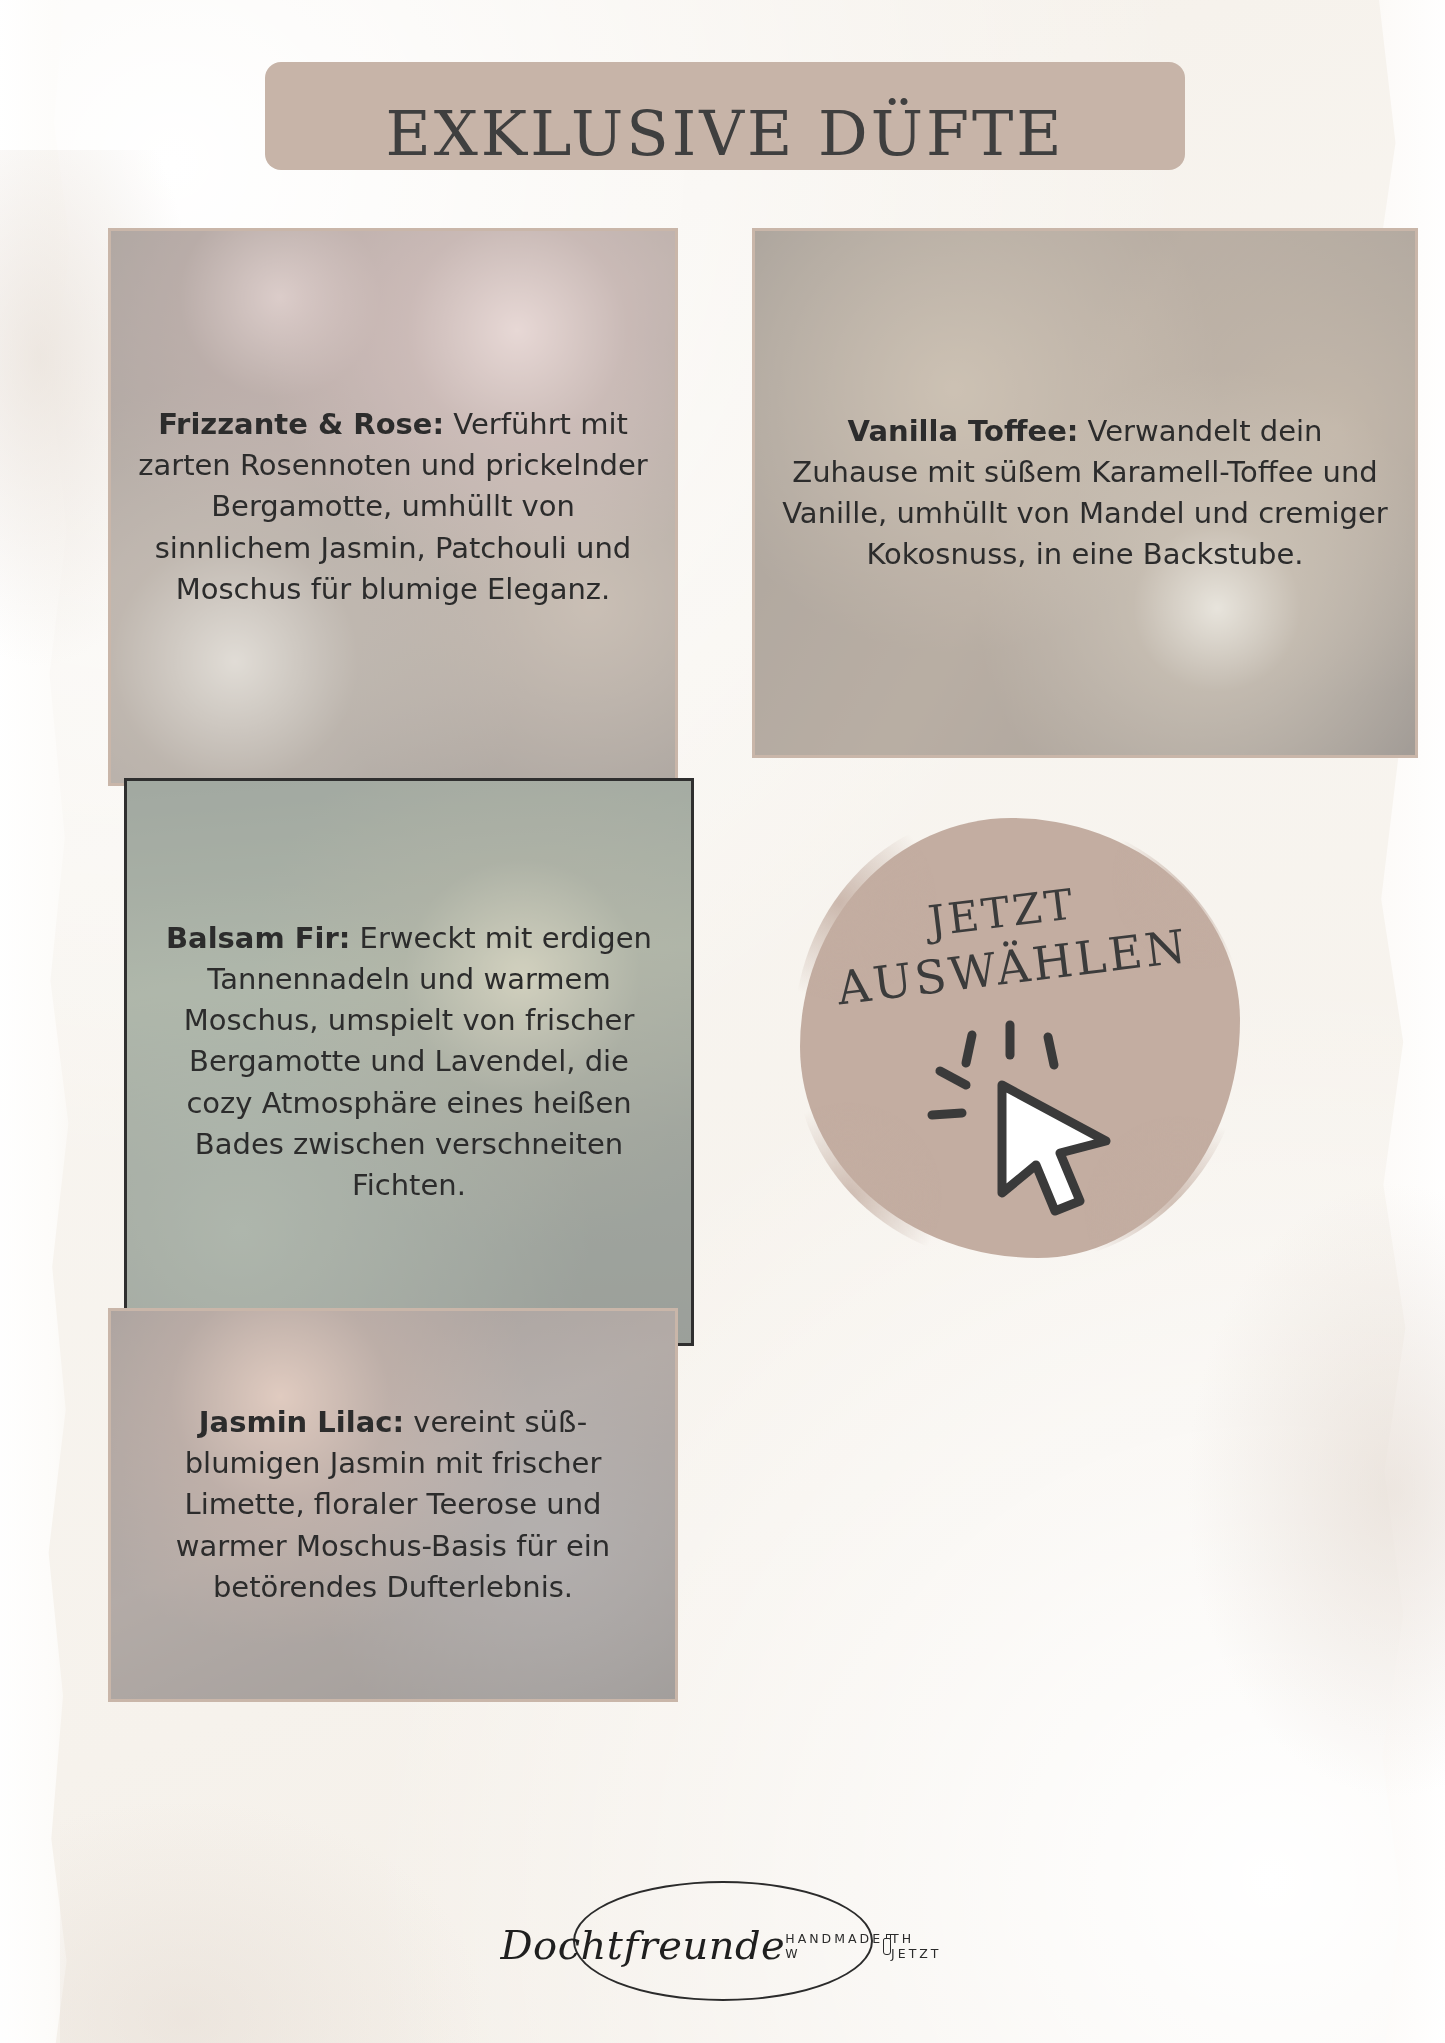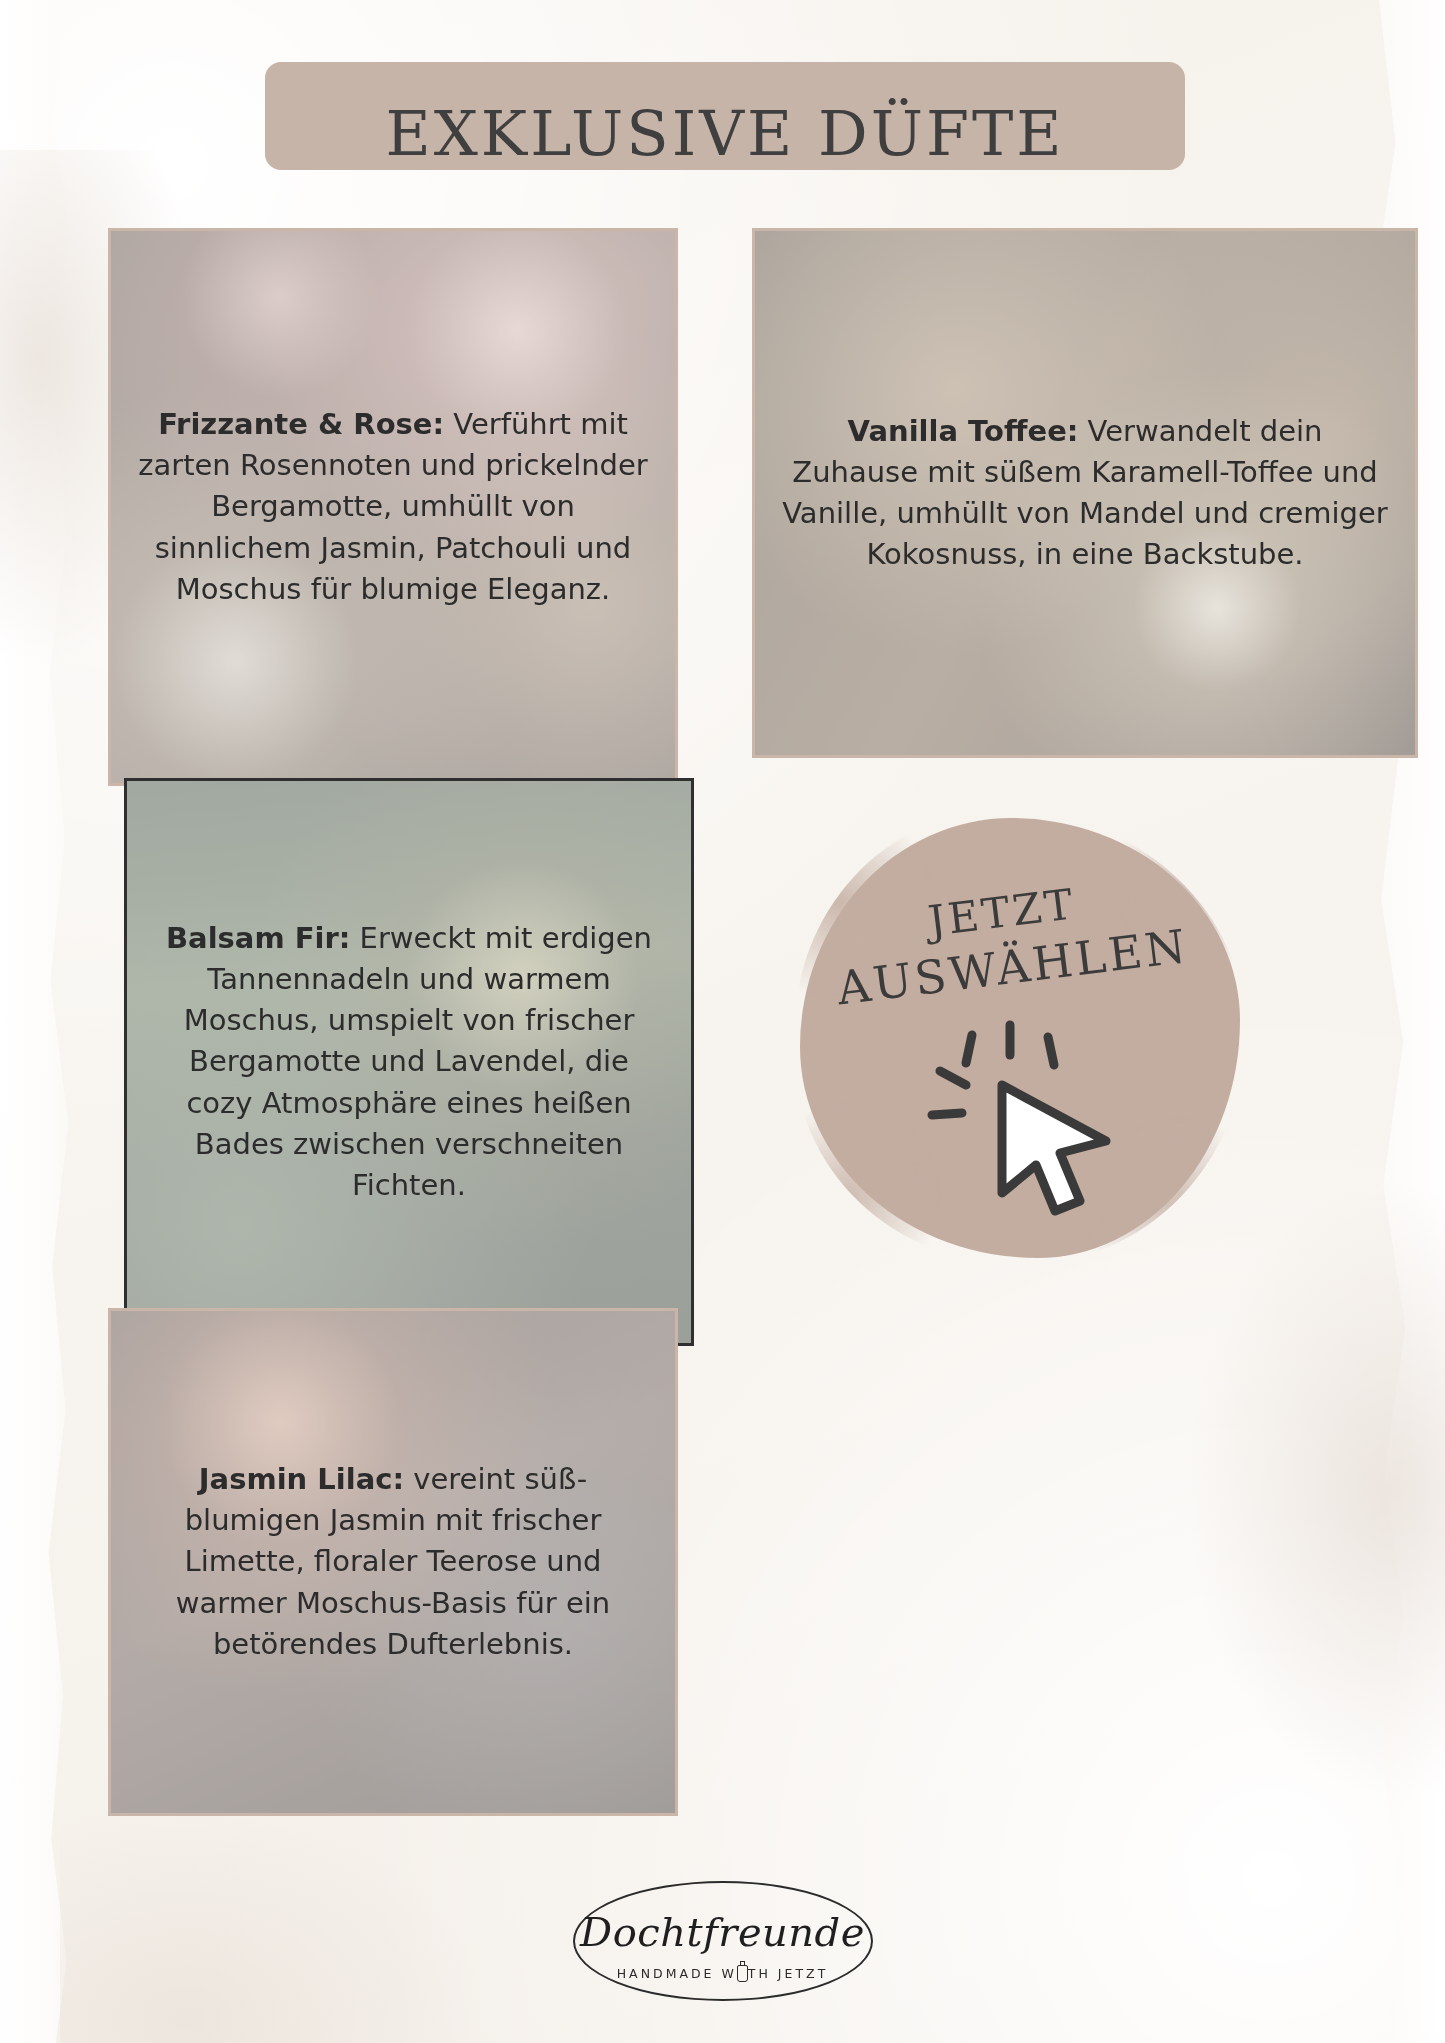--- a/index.html
+++ b/index.html
@@ -158,21 +158,21 @@
       linear-gradient(160deg, #6a5c4c 0%, #8a7a64 35%, #3b2f24 100%);
   }
 
   
   #card-frizzante { left: 108px; top: 228px;  width: 570px; height: 558px; }
   
   #card-vanilla   { left: 752px; top: 228px;  width: 666px; height: 530px; }
   
   #card-balsam    { left: 124px; top: 778px;  width: 570px; height: 568px; border-color:#2f2f2f; border-width:3px;}
   
-  #card-jasmin    { left: 108px; top: 1308px; width: 570px; height: 508px; }
+  #card-jasmin    { left: 108px; top: 1308px; width: 570px; height: 394px; }
   
   #card-citronella{ left: 752px; top: 1308px; width: 580px; height: 545px; }
 
   
   .cta {
     position: absolute;
     left: 800px;
     top: 818px;
     width: 440px;
     height: 440px;
@@ -223,21 +223,21 @@
 
   
   .footer-logo {
     position: absolute;
     left: 50%;
     transform: translateX(-50%);
     bottom: 32px;
     width: 300px;
     height: 140px;
     display: flex;
-    flex-direction: column;
+    flex-direction: row;
     align-items: center;
     justify-content: center;
   }
   .logo-oval {
     position: absolute;
     inset: 10px 0 10px 0;
     border: 2.5px solid #2b2b2b;
     border-radius: 50%;
   }
   .logo-name {

